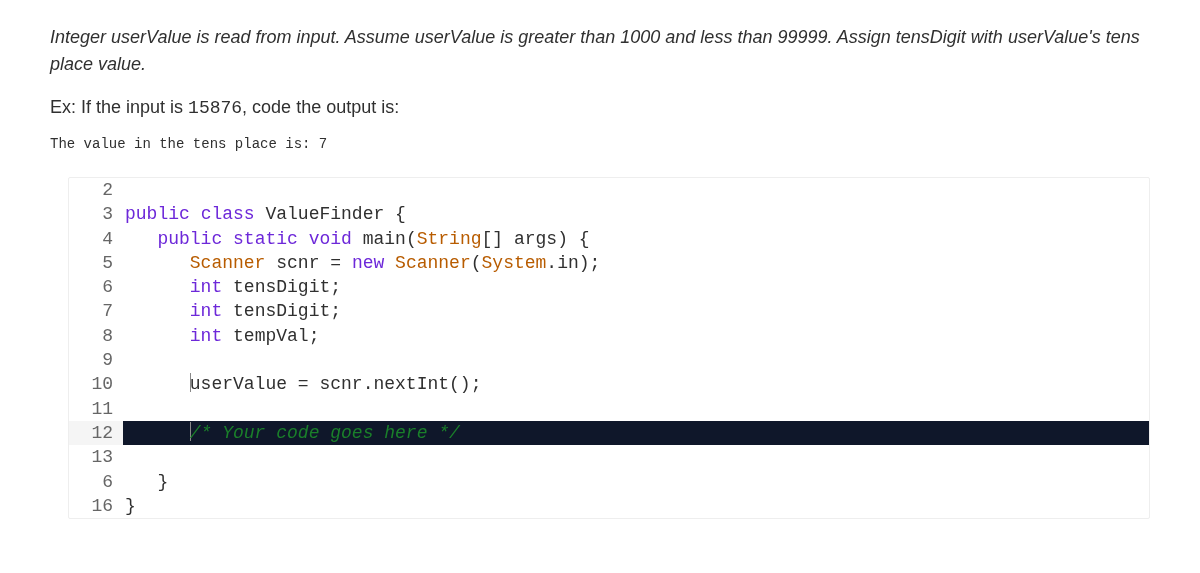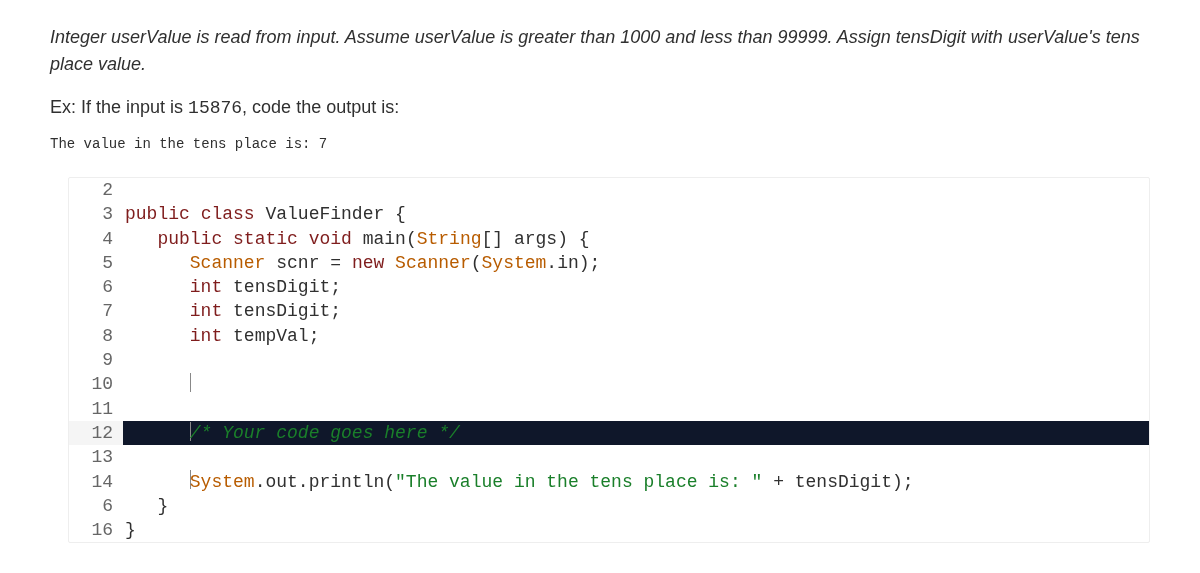--- a/index.html
+++ b/index.html
@@ -36,21 +36,21 @@
     color:#666;
     user-select:none;
     flex-shrink:0;
   }
   .code {
     white-space:pre; flex:1;
     padding-left:2px;
   }
   .hl  { background:#f5f5f5; }
   .hl .code   { background:#0f172a; }
-  .kw   { color:#7f1d1d; }
+  .kw   { color:#6d28d9; }
   .type { color:#b85c00; }
   .str  { color:#1a7f2a; }
   .cmt  { color:#1a7f2a; font-style:italic; }
   .caret{ display:inline-block; width:0; border-left:1px solid #888; height:1.05em; vertical-align:-0.15em; margin-right:-1px; }
 </style>
 </head>
 <body>
 
 <div class="problem-text">
   <span>Integer userValue is read from input. Assume userValue is greater than 1000 and less than 99999. Assign tensDigit with userValue's tens place value.</span>
@@ -99,42 +99,38 @@
       <div class="code">      <span class="kw">int</span> <span>tempVal;</span></div>
     </div>
 
   <div class="code-row">
       <div class="gutter">9</div>
       <div class="code"> </div>
     </div>
 
   <div class="code-row">
       <div class="gutter">10</div>
-      <div class="code">      <span class="caret"></span></div>
+      <div class="code">      <span class="caret"></span><span>userValue = scnr.nextInt();</span></div>
     </div>
 
   <div class="code-row">
       <div class="gutter">11</div>
       <div class="code"> </div>
     </div>
 
   <div class="code-row hl">
       <div class="gutter">12</div>
       <div class="code">      <span class="caret"></span><span class="cmt">/* Your code goes here */</span></div>
     </div>
 
   <div class="code-row">
       <div class="gutter">13</div>
       <div class="code"> </div>
     </div>
 
-  <div class="code-row">
-      <div class="gutter">14</div>
-      <div class="code">      <span class="caret"></span><span class="type">System</span><span>.out.println(</span><span class="str">"The value in the tens place is: "</span><span> + tensDigit);</span></div>
-    </div>
 
   <div class="code-row">
       <div class="gutter">6</div>
       <div class="code">   <span>}</span></div>
     </div>
 
   <div class="code-row">
       <div class="gutter">16</div>
       <div class="code"><span>}</span></div>
     </div>

